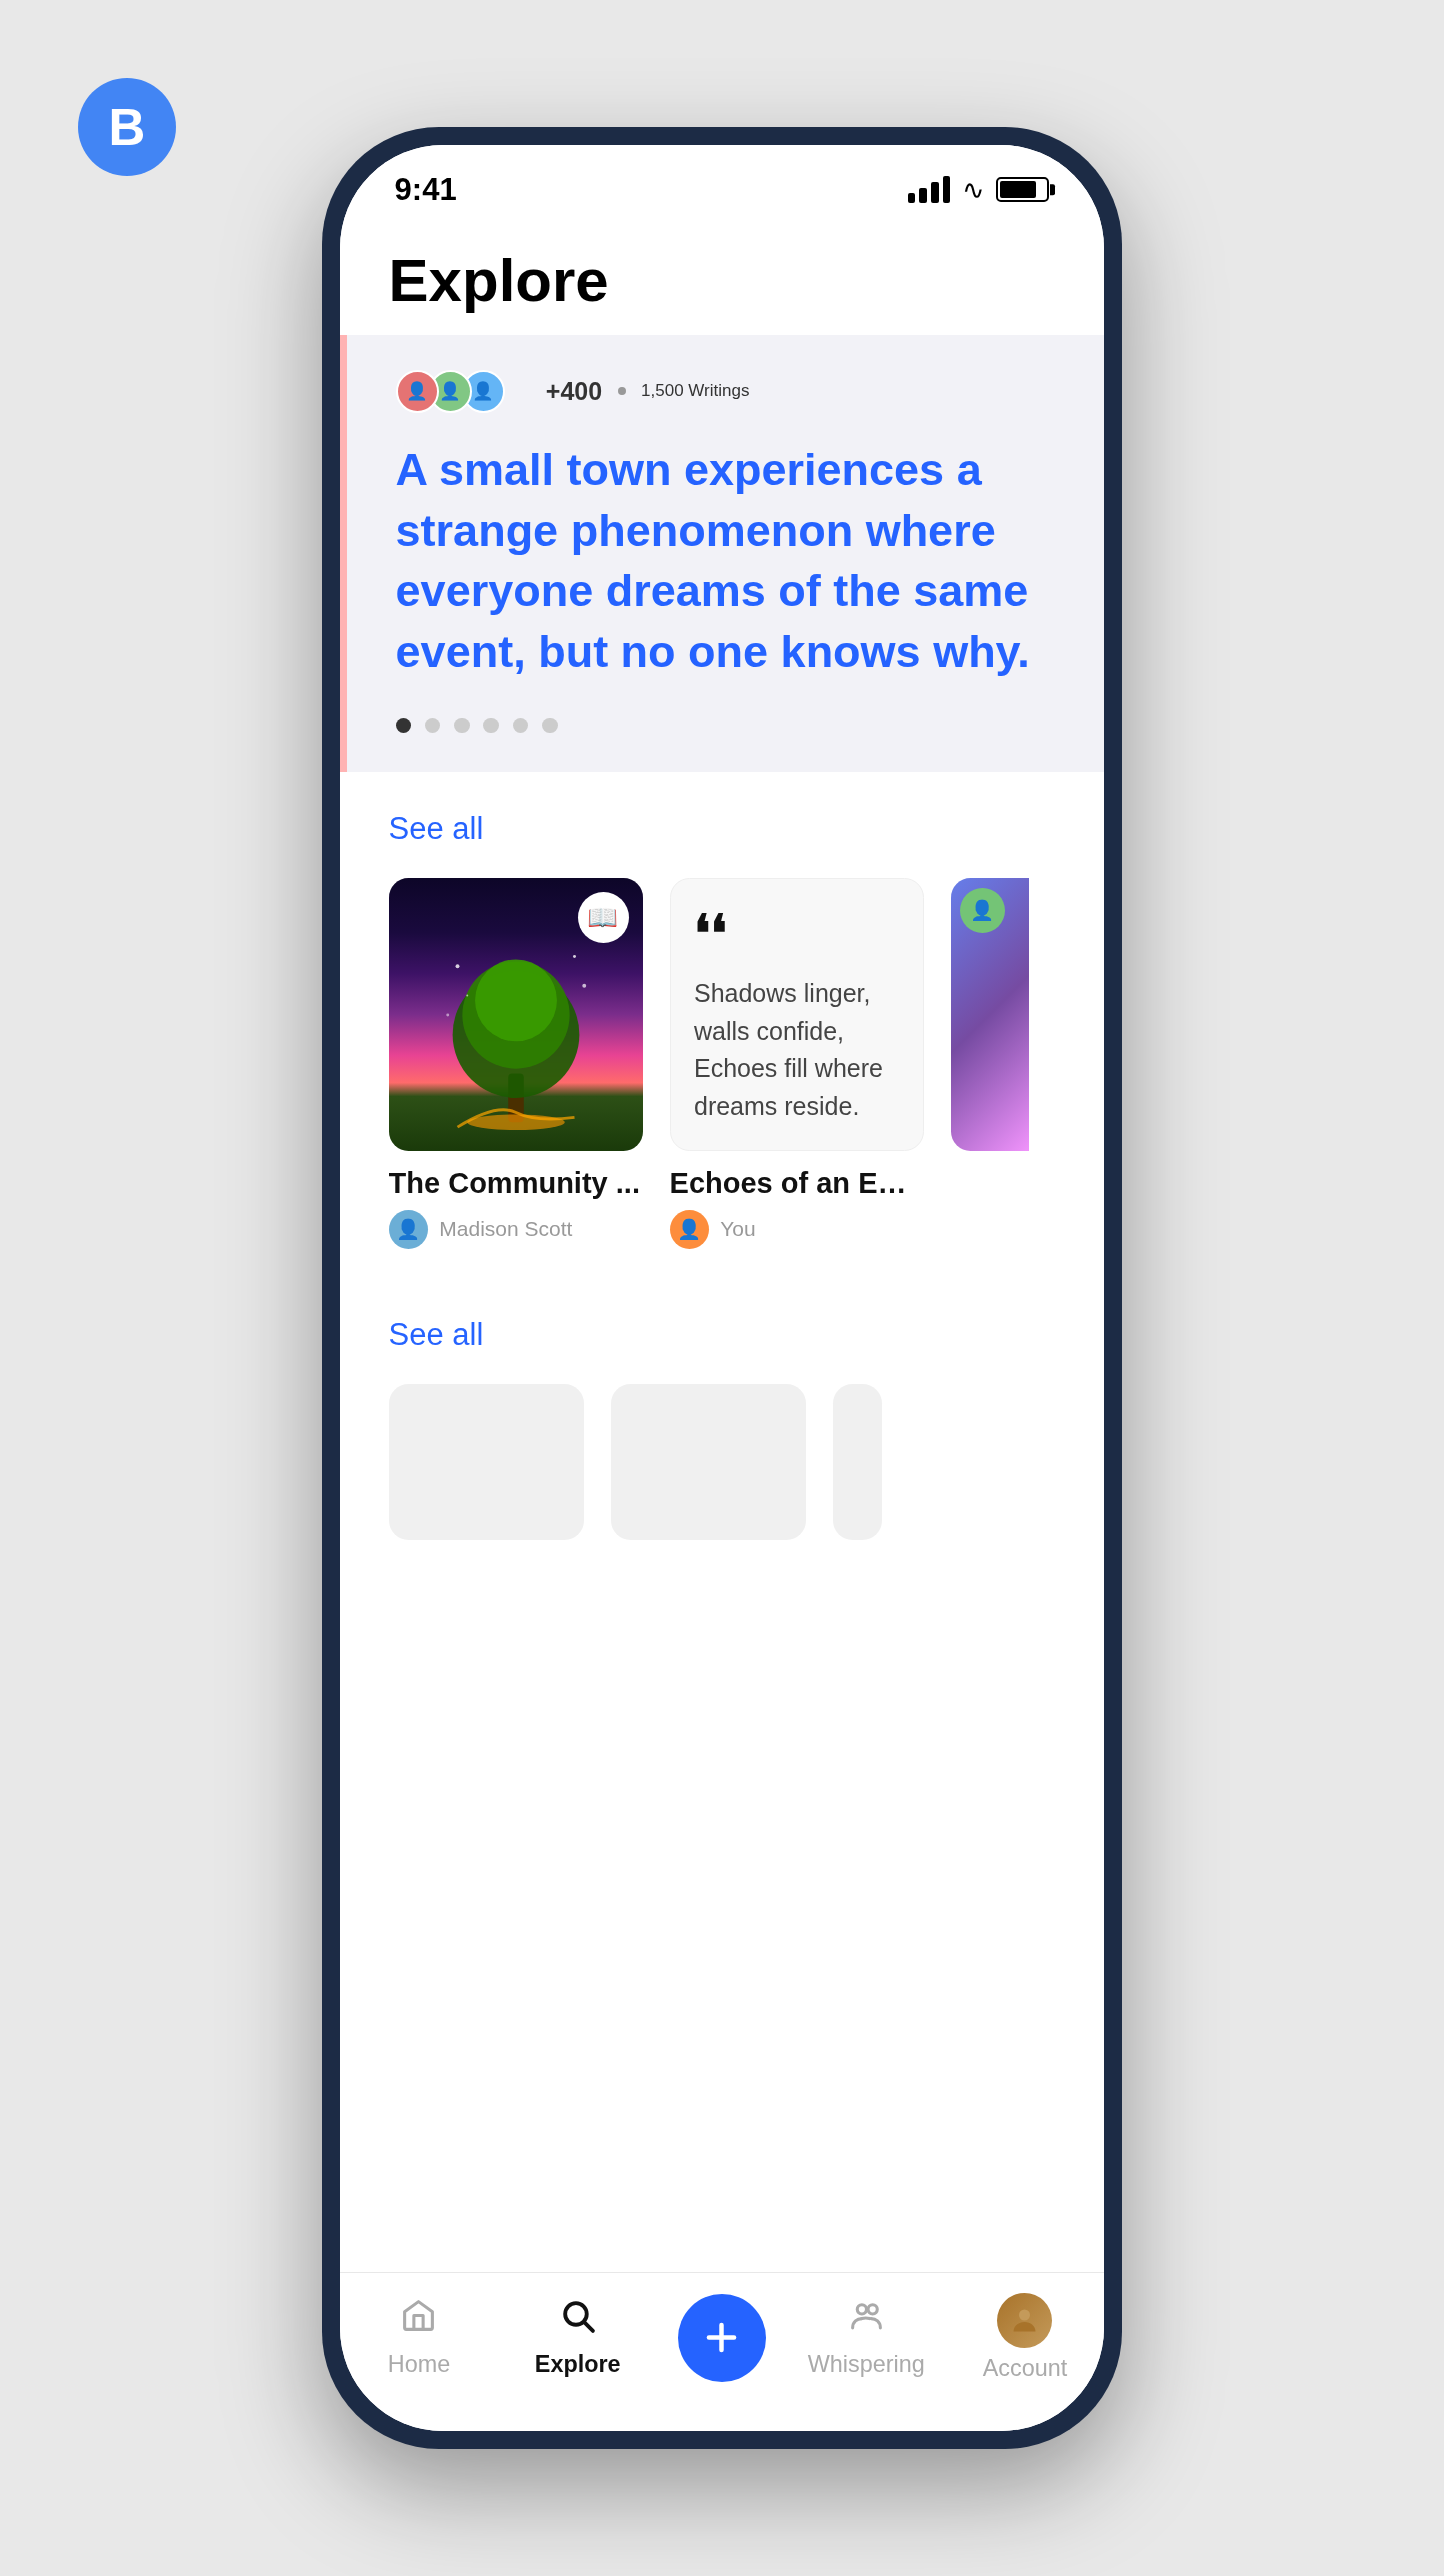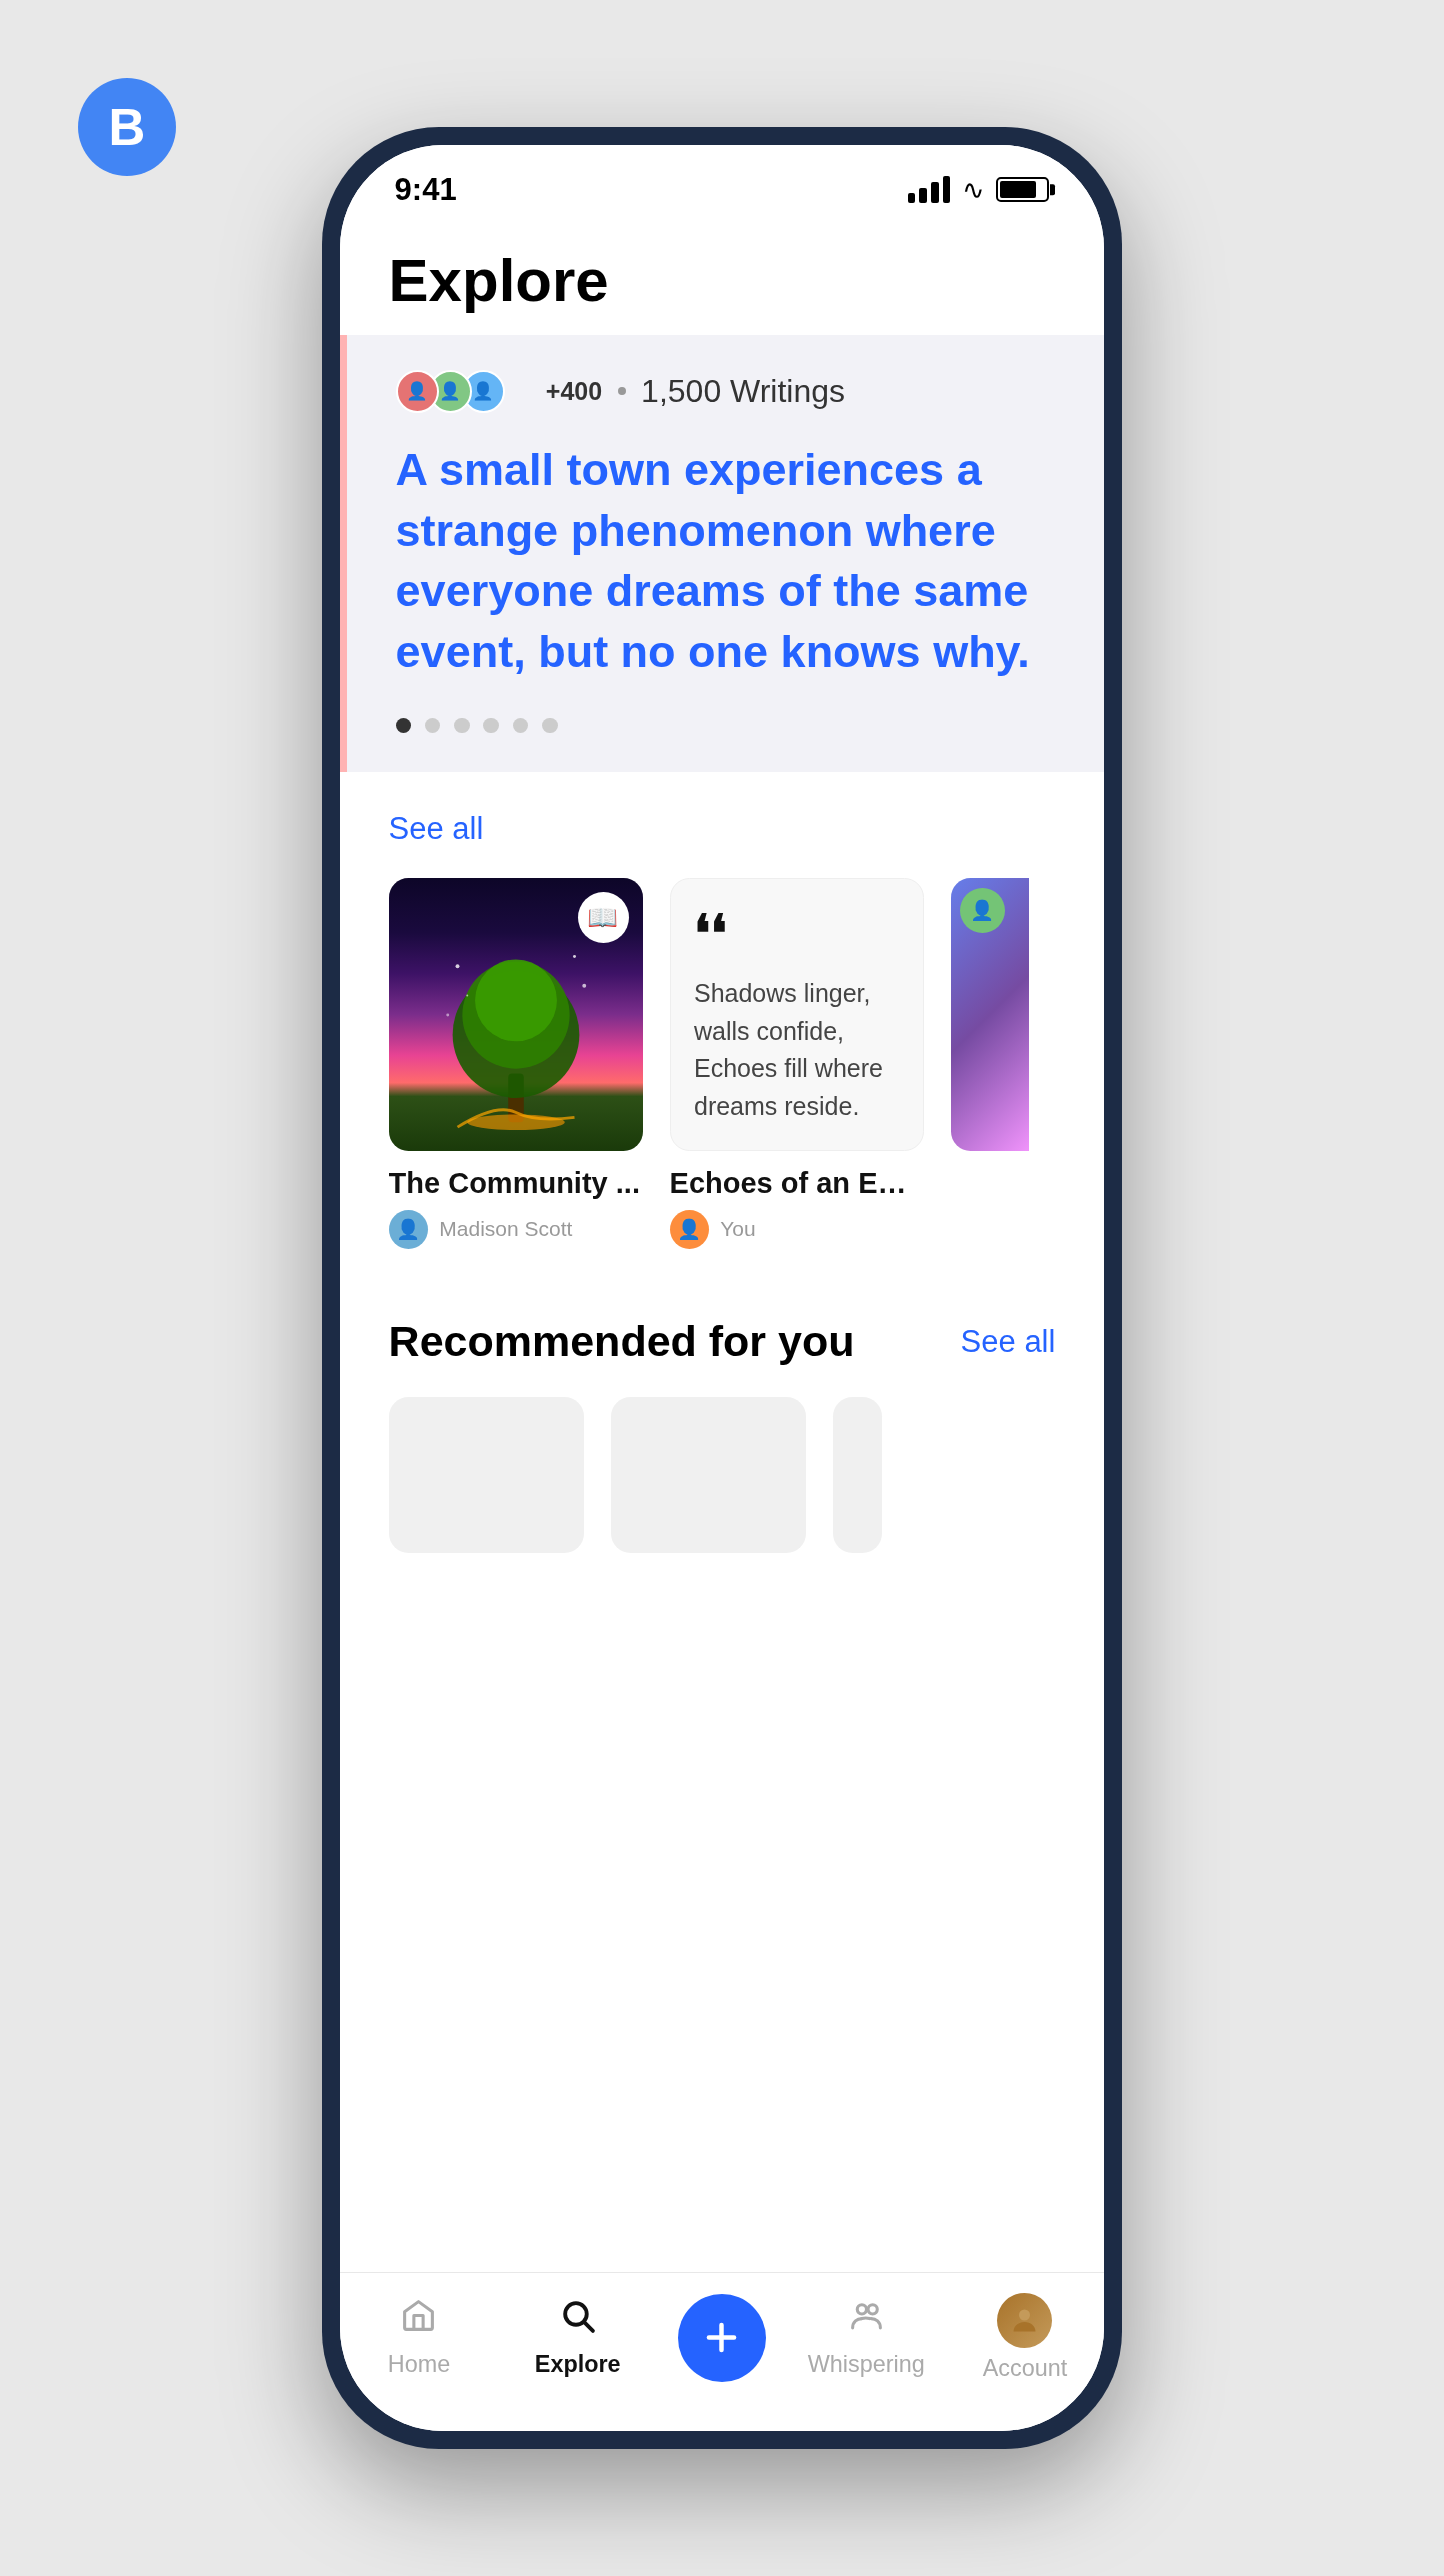--- a/index.html
+++ b/index.html
@@ -174,21 +174,21 @@
       color: #333;
       margin-left: 35px;
     }
     .meta-dot {
       width: 7.8px;
       height: 7.8px;
       background: #999;
       border-radius: 50%;
     }
     .meta-writings {
-      font-size: 32px;
+      font-size: 17px;
       color: #333;
     }
     .feature-card-title {
       font-size: 45px;
       font-weight: 700;
       color: #2563ff;
       line-height: 1.35;
       margin-bottom: 35px;
     }
     .card-dots {
@@ -537,21 +537,20 @@
               <div class="partial-img">
                 <div class="author-avatar third" style="margin:9.8px;width:45px;height:45px">👤</div>
               </div>
             </div>
 
           </div>
         </div>
 
         <div class="recommended-section">
           <div class="section-header">
-            <h2 class="section-title">Recommended for you</h2>
             <span class="see-all">See all</span>
           </div>
           <div class="recommended-cards">
             <div class="rec-card"></div>
             <div class="rec-card"></div>
             <div class="rec-card" style="width:49px"></div>
           </div>
         </div>
 
         <div style="height: 39px"></div>

